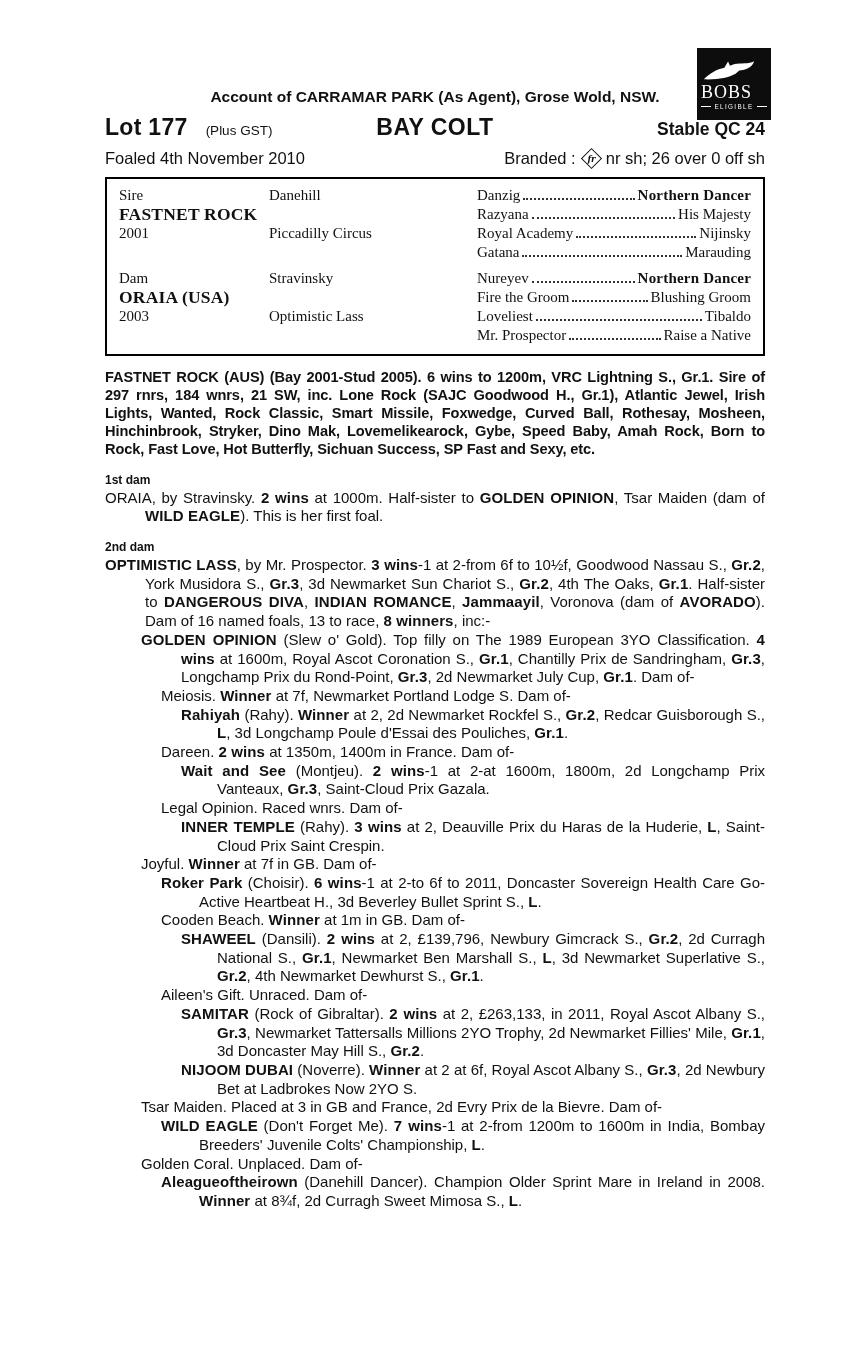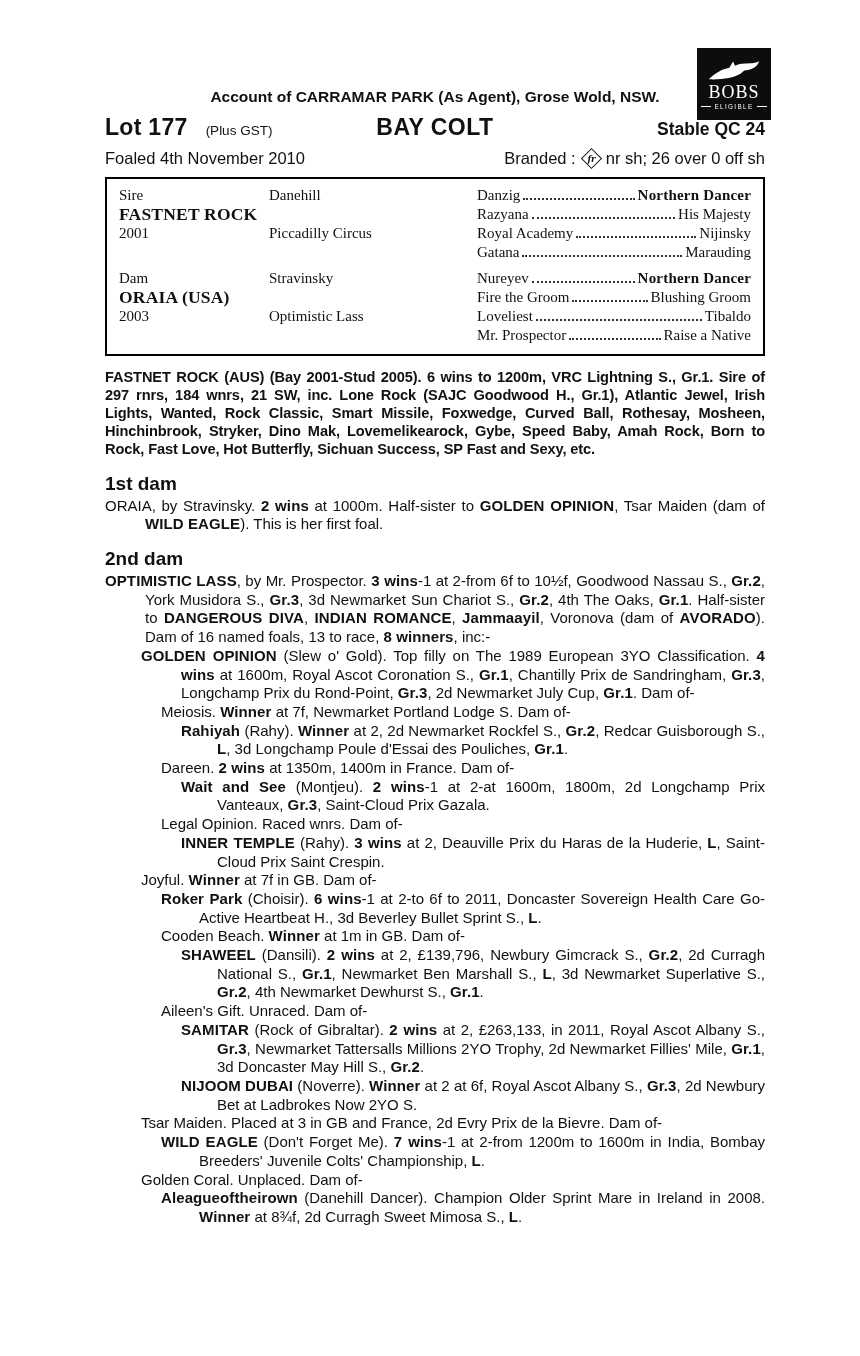--- a/index.html
+++ b/index.html
@@ -17,21 +17,21 @@
   .stable{font-weight:bold;font-size:17.5px;z-index:2;}
   .foaled-row{margin-top:9px;display:flex;justify-content:space-between;font-size:16.5px;align-items:center;}
   .branded{display:flex;align-items:center;white-space:nowrap;}
   .brand-diamond{display:inline-block;width:13px;height:13px;border:1.6px solid #111;
      transform:rotate(45deg);position:relative;margin:0 7px 0 8px;}
   .brand-diamond i{position:absolute;inset:0;display:flex;align-items:center;justify-content:center;
      transform:rotate(-45deg);font-size:8.5px;font-style:italic;font-family:"DejaVu Serif",serif;font-weight:bold;}
 
   
   .bobs{position:absolute;left:697px;top:48px;width:74px;height:72px;background:#0d0d0d;
-        display:flex;flex-direction:column;align-items:center;justify-content:center;padding:3px 4px;box-sizing:border-box;}
+        display:flex;flex-direction:column;align-items:flex-start;justify-content:center;padding:3px 4px;box-sizing:border-box;}
   .bobs svg{width:56px;height:24px;display:block;}
   .bobs-word{color:#fff;font-family:"Liberation Serif",serif;font-size:18px;letter-spacing:1px;line-height:1;margin-top:1px;}
   .bobs-elig{width:100%;display:flex;align-items:center;gap:3px;color:#fff;font-size:6.3px;letter-spacing:1.4px;margin-top:2px;}
   .bobs-elig::before,.bobs-elig::after{content:"";flex:1;height:1px;background:#fff;}
 
   
   .ped-table{margin-top:9px;border:2px solid #000;padding:7px 12px 9px 12px;font-family:Liberation Serif, serif;}
   .ped-group{display:grid;grid-template-columns:150px 208px 1fr;font-size:15px;line-height:19px;}
   .ped-group + .ped-group{margin-top:7px;}
   .ped-role{line-height:19px;}
@@ -40,21 +40,21 @@
   .ped-parent{height:38px;}
   .anc-row{display:flex;align-items:baseline;height:19px;}
   .anc-dots{flex:1;border-bottom:2px dotted #333;margin:0 3px 4px 3px;min-width:12px;}
   .anc-bold{font-weight:bold;letter-spacing:.2px;}
 
   
   .sire-para{margin-top:12px;font-weight:bold;font-size:14.6px;line-height:18px;
              text-align:justify;letter-spacing:-0.1px;}
 
   
-  .dam-heading{margin-top:14px;margin-bottom:2px;font-weight:bold;font-size:19px;}
+  .dam-heading{margin-top:14px;margin-bottom:2px;font-weight:bold;font-size:12px;}
   .entry{margin:0;font-size:15px;line-height:18.7px;text-align:justify;}
   .entry b{letter-spacing:.1px;}
   .lvl0{padding-left:40px;text-indent:-40px;}
   .lvl1{padding-left:76px;text-indent:-40px;}
   .lvl2{padding-left:94px;text-indent:-38px;}
   .lvl3{padding-left:112px;text-indent:-36px;}
 </style>
 </head>
 <body>
 

